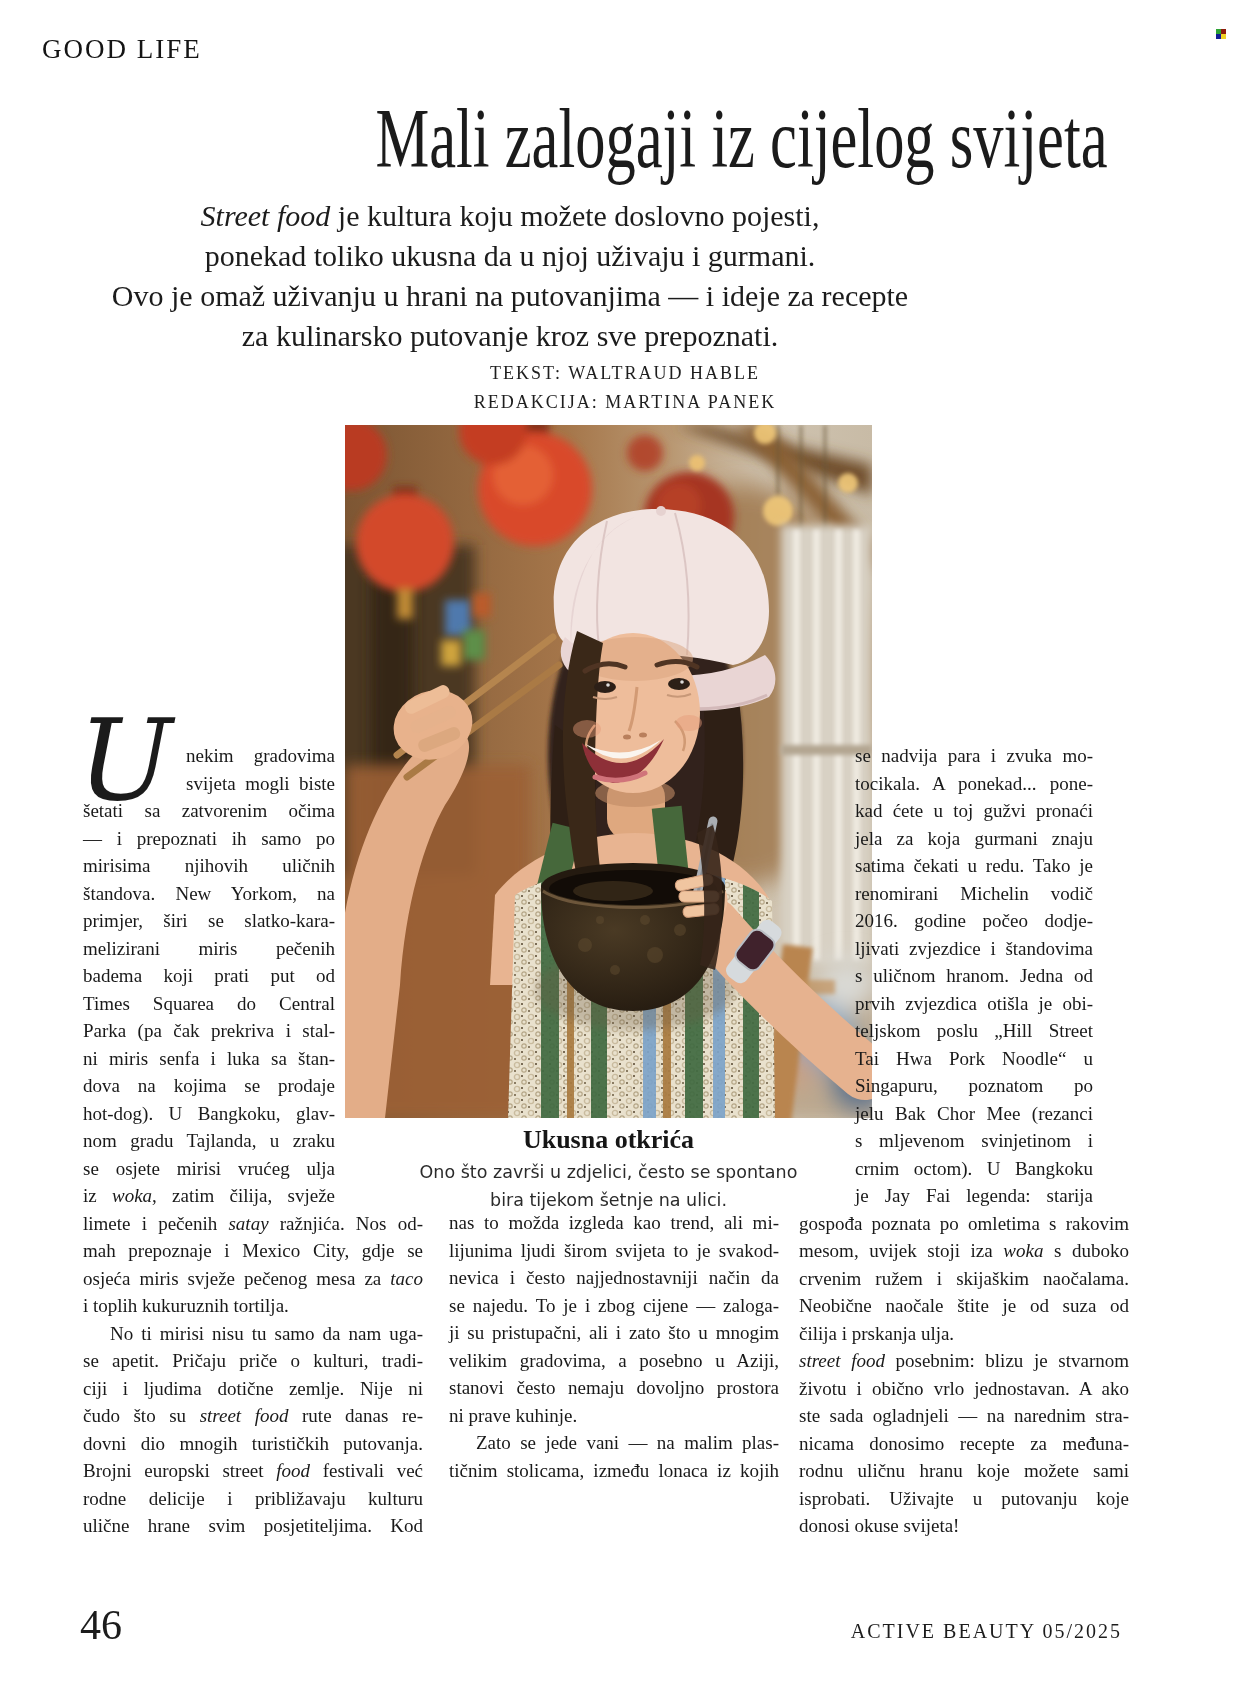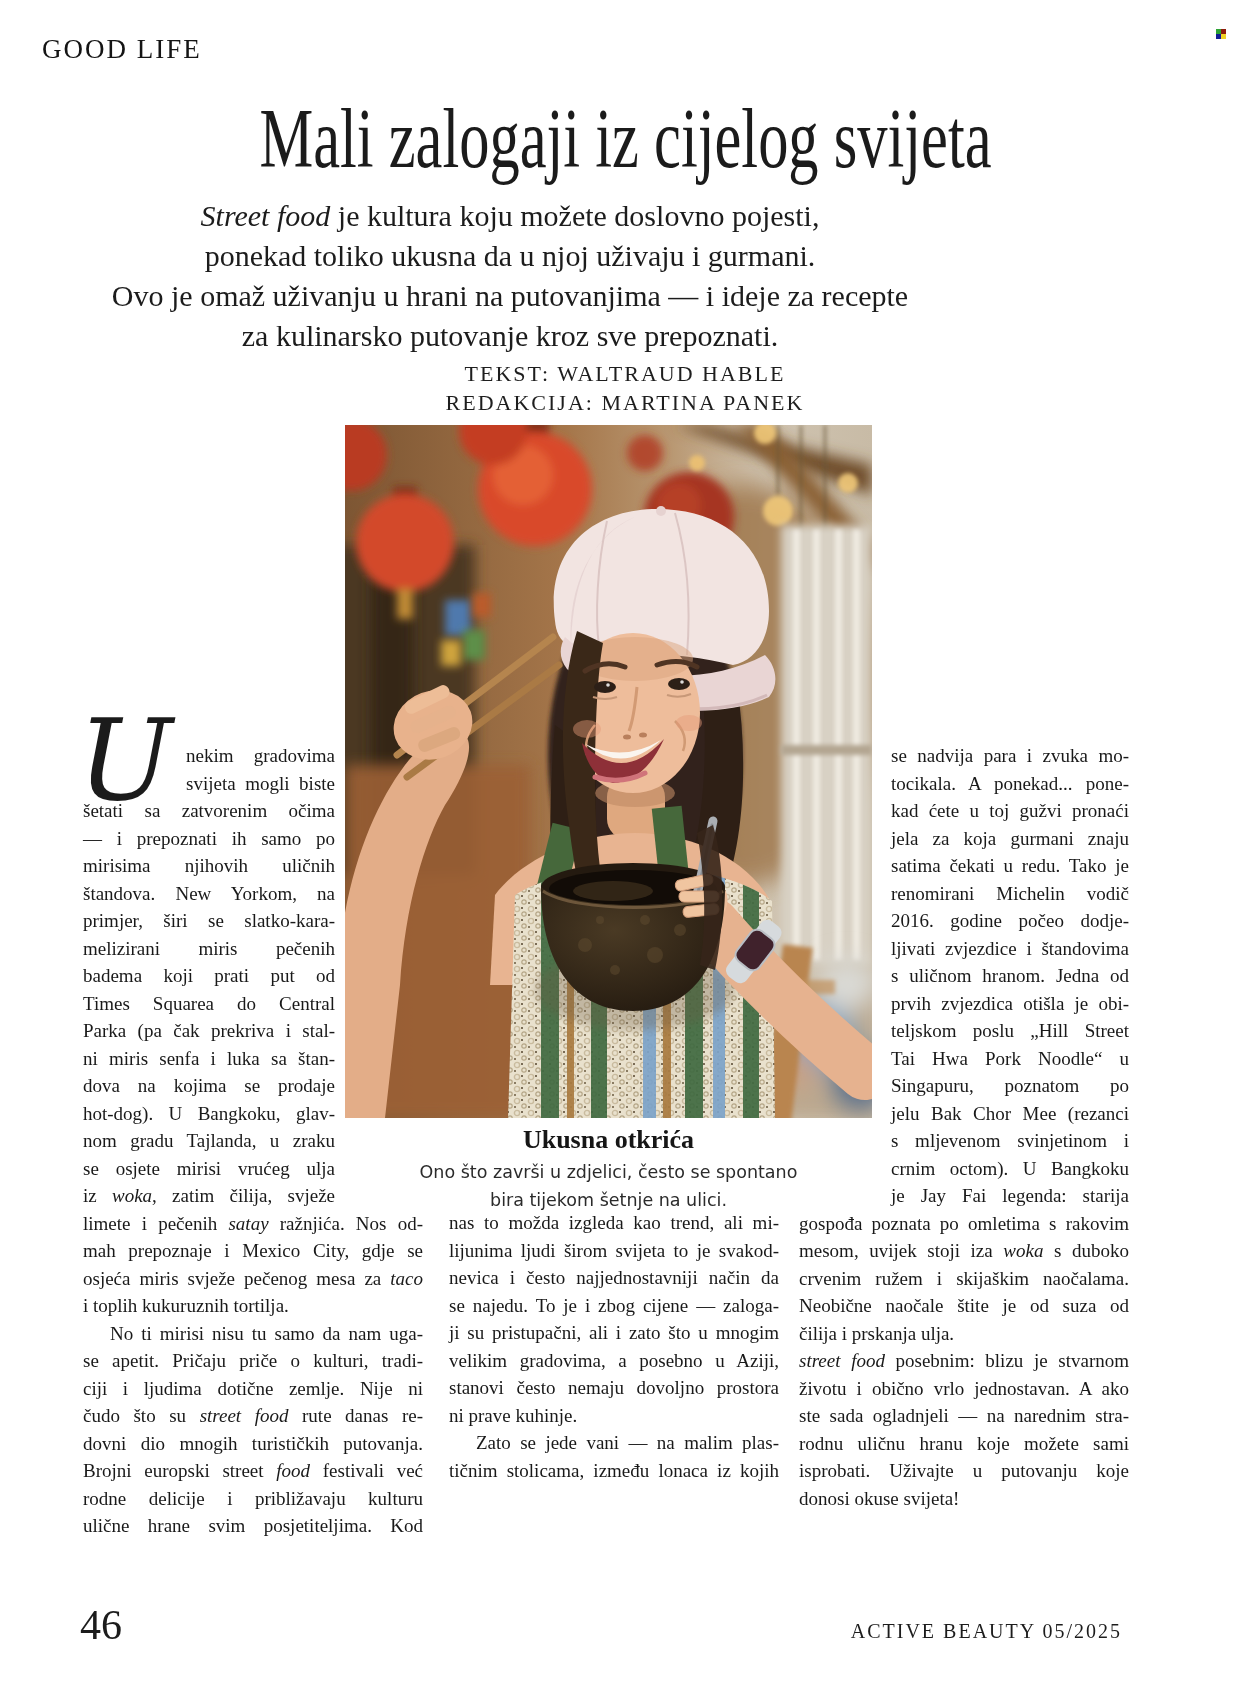--- a/index.html
+++ b/index.html
@@ -2,42 +2,42 @@
 <html><head>
 <meta charset="utf-8">
 <style>
   html,body{margin:0;padding:0;background:#ffffff;}
   body{width:1250px;height:1693px;position:relative;overflow:hidden;
        font-family:"Liberation Serif", serif;color:#1a1a1a;}
   .section-label{position:absolute;left:42px;top:34px;font-size:27px;letter-spacing:2px;color:#141414;}
   .corner-icon{position:absolute;left:1216px;top:29px;width:10px;height:10px;display:grid;
                grid-template-columns:5px 5px;grid-template-rows:5px 5px;}
   .corner-icon span{display:block;width:5px;height:5px;}
-  .title-wrap{position:absolute;left:0;top:96px;width:1250px;text-align:center;}
+  .title-wrap{position:absolute;left:0;top:96px;width:1250px;text-align:right;}
   .title{display:inline-block;font-size:84px;line-height:1.02;font-weight:400;color:#1b1b1b;
          transform:scaleX(0.72);transform-origin:center;white-space:nowrap;}
   .subtitle{position:absolute;left:0;top:196px;width:1020px;text-align:center;
             font-size:30px;line-height:40px;color:#1c1c1c;}
   .credits{position:absolute;left:0;top:359px;width:1250px;text-align:center;
-           font-size:22px;line-height:29px;letter-spacing:2px;color:#1e1e1e;}
+           font-size:18px;line-height:29px;letter-spacing:2px;color:#1e1e1e;}
   .photo-frame{position:absolute;left:345px;top:425px;width:527px;height:693px;overflow:hidden;background:#9a714a;}
   .caption-title{position:absolute;left:345px;top:1125px;width:527px;text-align:center;
                  font-size:26px;font-weight:700;color:#161616;}
   .caption-lines{position:absolute;left:245px;top:1158px;width:727px;text-align:center;
                  font-family:"DejaVu Sans", sans-serif;font-size:17.5px;line-height:28px;color:#2b2b2b;}
   .dropcap{position:absolute;left:78px;top:704px;font-size:112px;line-height:1;font-style:italic;
            font-family:"DejaVu Serif", serif;color:#1b1b1b;}
   .col{position:absolute;font-size:19px;line-height:27.5px;color:#191919;}
   .col-left{left:83px;top:742px;width:340px;}
   .col-mid{left:449px;top:1209px;width:330px;}
   .col-right{left:799px;top:742px;width:330px;}
   .col .ln{height:27.5px;text-align:justify;text-align-last:justify;white-space:nowrap;overflow:visible;}
   .col .ln.na{margin-left:103px;width:149px;}
   .col .ln.nb{width:252px;}
-  .col .ln.nb2{margin-left:92px;width:238px;}
+  .col .ln.nb2{margin-left:56px;width:238px;}
   .col .ln.nj{text-align-last:left;}
   .col .ln.ind{text-indent:27px;}
   .page-num{position:absolute;left:80px;top:1604px;font-size:42px;line-height:1;color:#1c1c1c;}
   .footer-mag{position:absolute;left:622px;top:1620px;width:500px;text-align:right;
               font-size:20px;letter-spacing:2px;color:#1c1c1c;}
   i{font-style:italic;}
 </style>
 </head>
 <body>
 
@@ -356,19 +356,20 @@
     <div class="ln nb2">crnim octom). U Bangkoku</div>
     <div class="ln nb2">je Jay Fai legenda: starija</div>
     <div class="ln">gospođa poznata po omletima s rakovim</div>
     <div class="ln">mesom, uvijek stoji iza <i>woka</i> s duboko</div>
     <div class="ln">crvenim ružem i skijaškim naočalama.</div>
     <div class="ln">Neobične naočale štite je od suza od</div>
     <div class="ln nj">čilija i prskanja ulja.</div>
     <div class="ln"><i>street food</i> posebnim: blizu je stvarnom</div>
     <div class="ln">životu i obično vrlo jednostavan. A ako</div>
     <div class="ln">ste sada ogladnjeli — na narednim stra-</div>
+    <div class="ln">nicama donosimo recepte za međuna-</div>
     <div class="ln">rodnu uličnu hranu koje možete sami</div>
     <div class="ln">isprobati. Uživajte u putovanju koje</div>
     <div class="ln nj">donosi okuse svijeta!</div>
   </div>
 
 <div class="page-num">46</div>
 <div class="footer-mag">ACTIVE BEAUTY 05/2025</div>
 
 </body></html>

